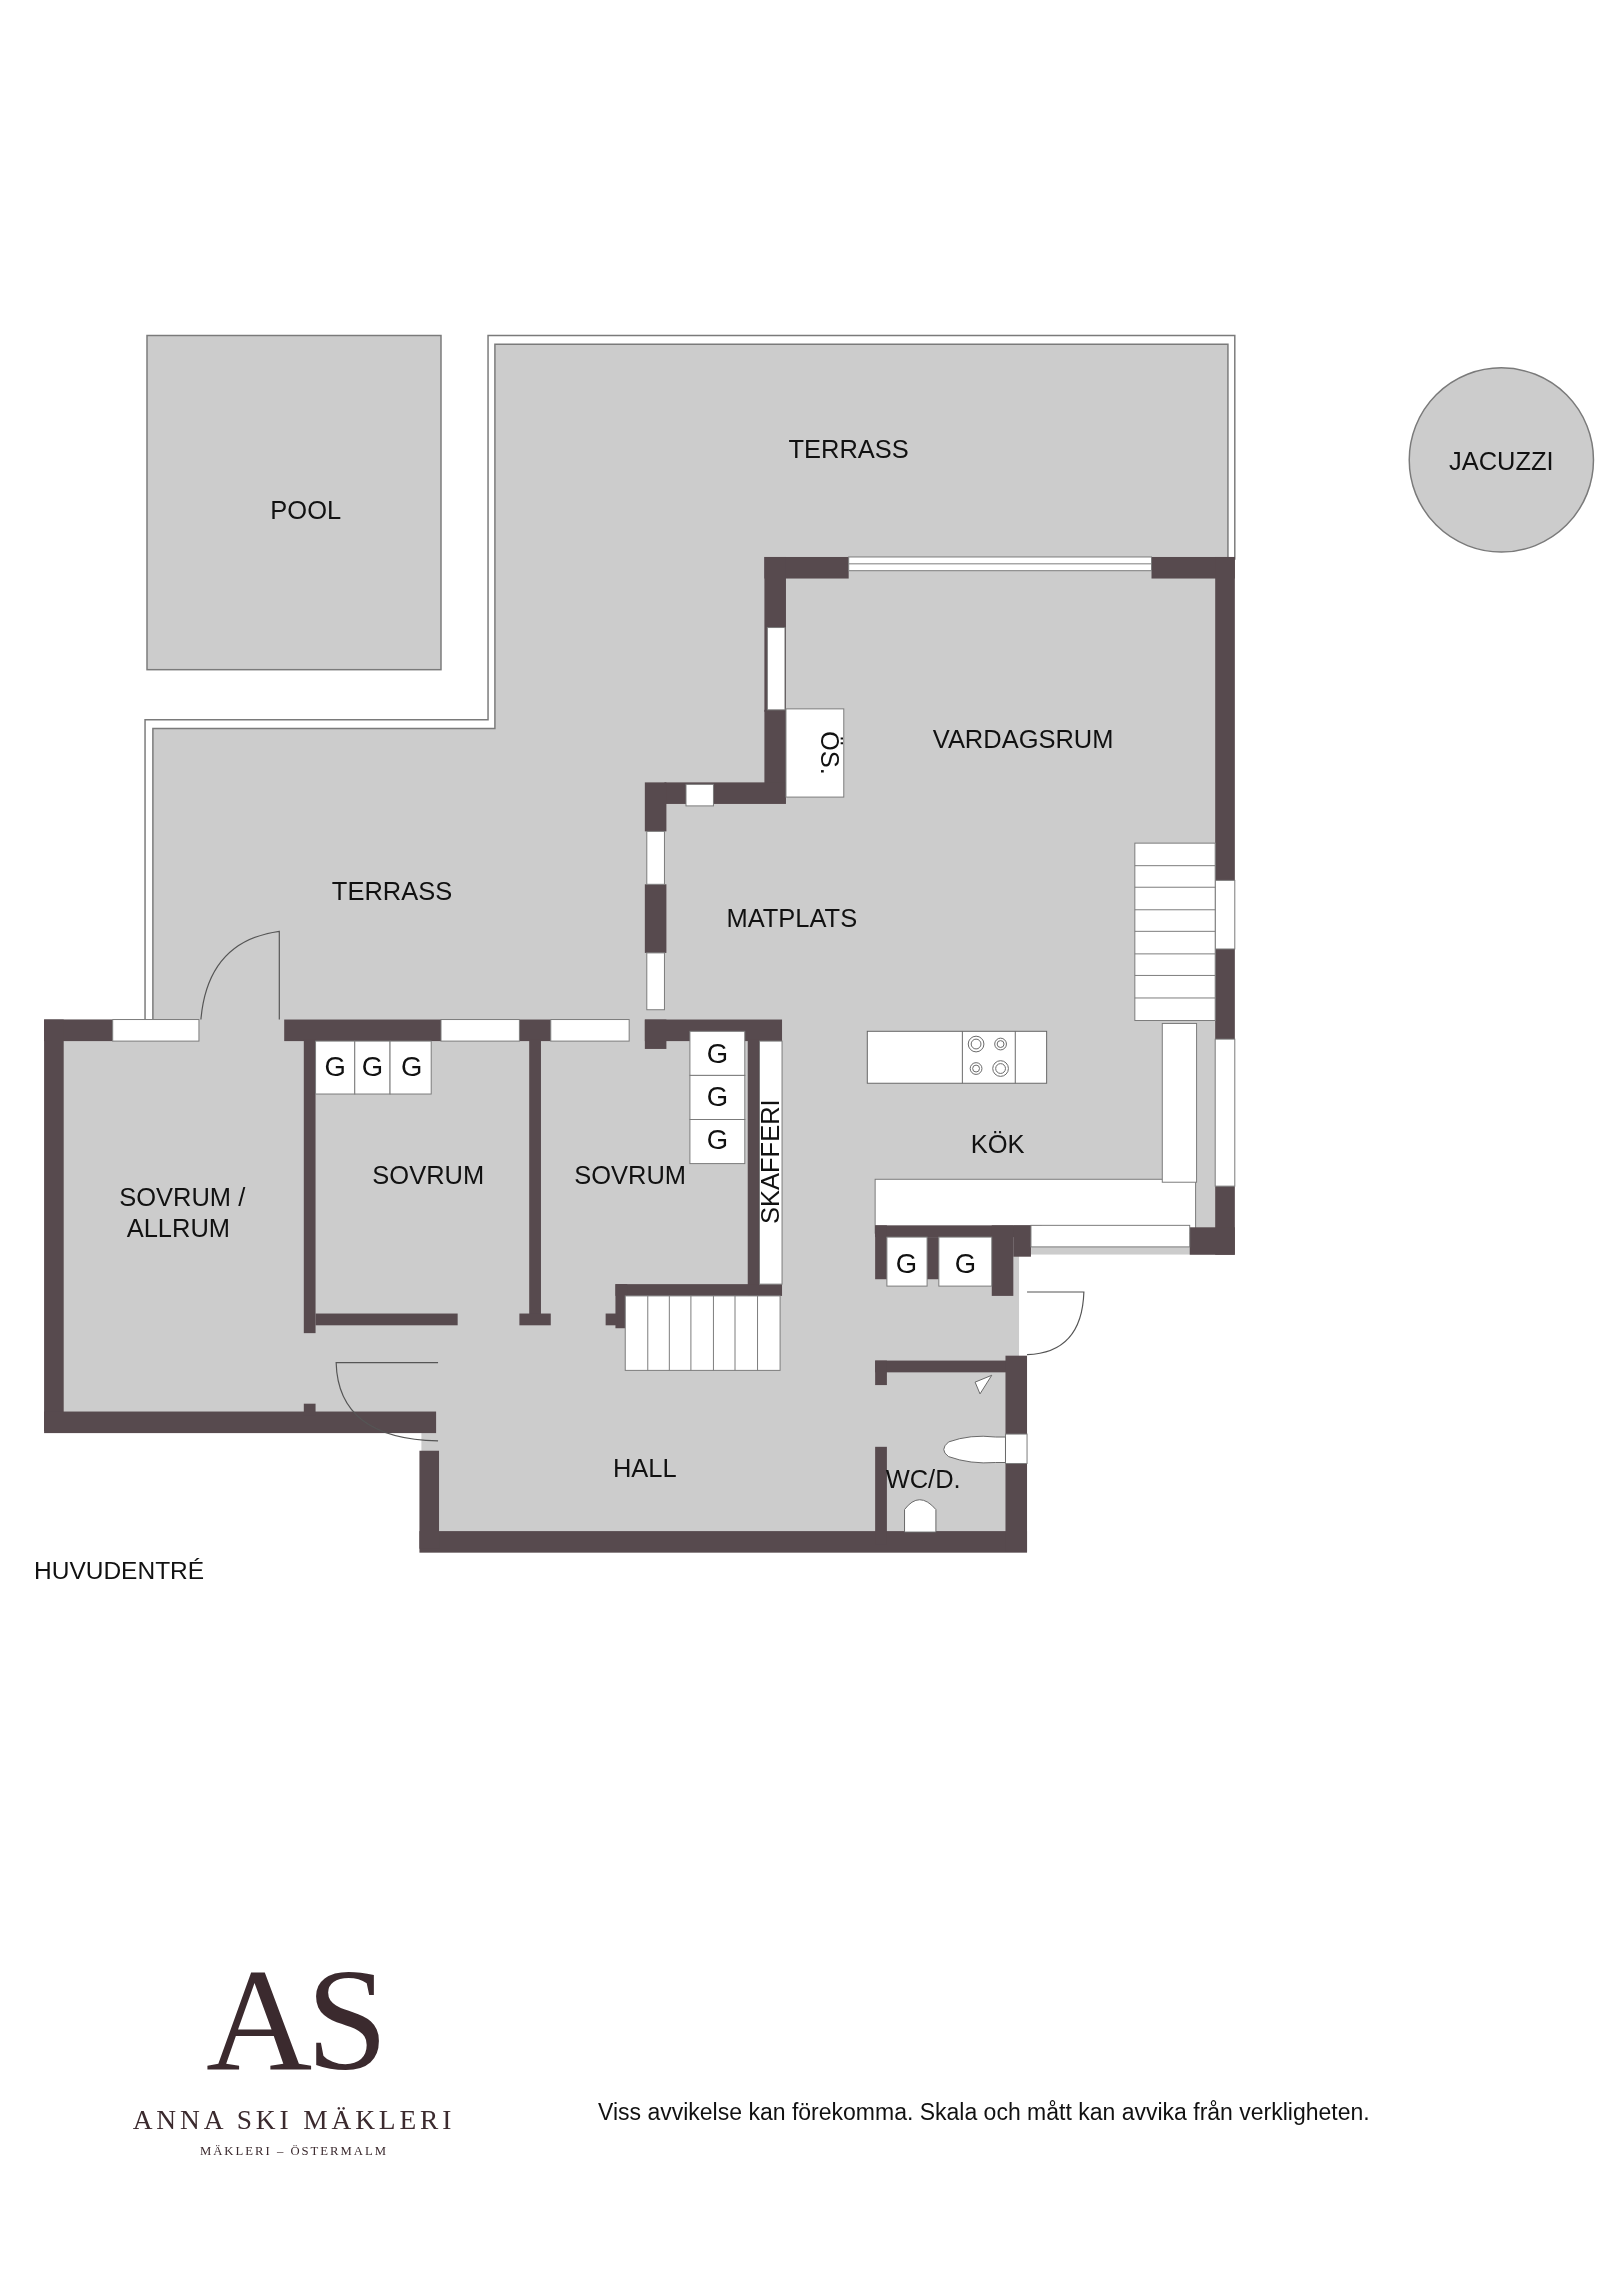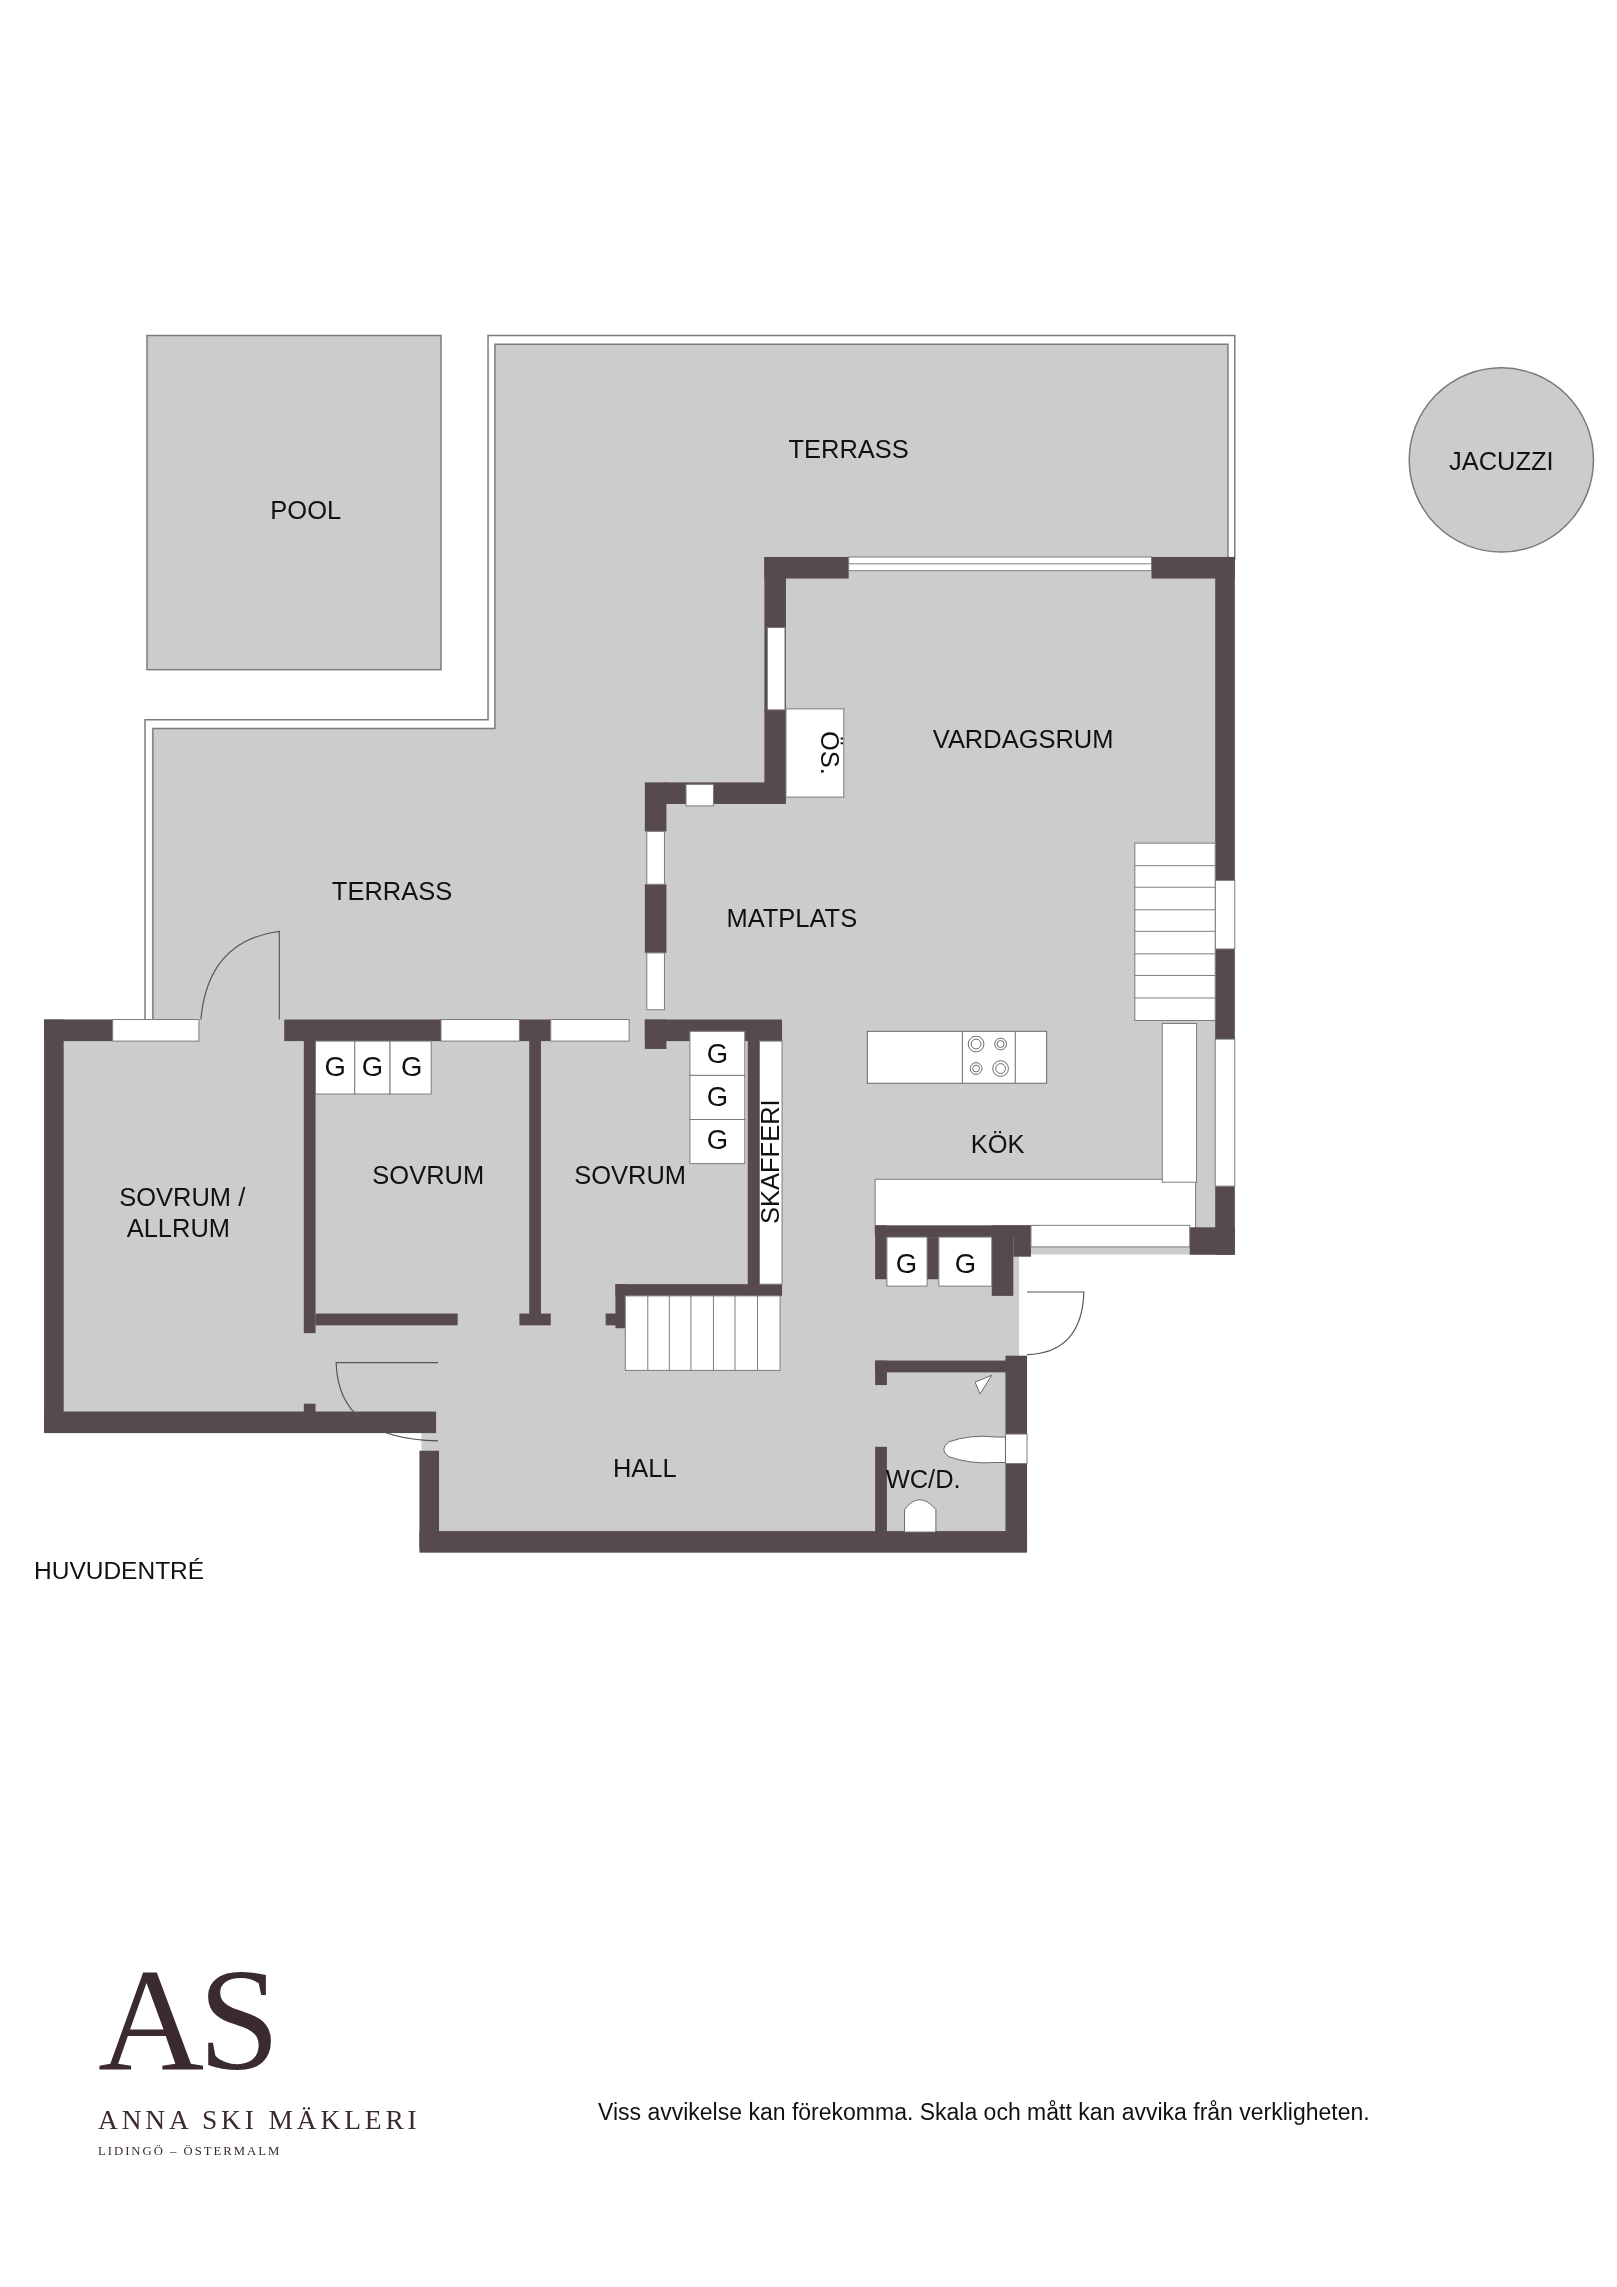--- a/index.html
+++ b/index.html
@@ -1,20 +1,20 @@
 <!DOCTYPE html>
 <html><head>
 <meta charset="utf-8">
 <style>
   html, body { margin:0; padding:0; background:#ffffff; }
   body { width:1617px; height:2288px; position:relative; overflow:hidden; font-family:"Liberation Sans", sans-serif; }
   #plan { position:absolute; left:0; top:0; width:1617px; height:2288px; }
   .lbl { font-family:"Liberation Sans", sans-serif; font-size:26px; fill:#111111; }
   .g { font-family:"Liberation Sans", sans-serif; font-size:28px; fill:#111111; }
-  .logo-wrap { position:absolute; left:98px; top:1946px; width:392px; color:#3b2a2e; }
+  .logo-wrap { position:absolute; left:98px; top:1946px; width:392px; text-align:center; color:#3b2a2e; }
   .logo-mono { font-family:"Liberation Serif", serif; font-size:147px; line-height:147px; letter-spacing:-5.9px; font-weight:normal; }
   .logo-name { font-family:"Liberation Serif", serif; font-size:27.4px; letter-spacing:3.9px; margin-top:12px; }
   .logo-sub { font-family:"Liberation Serif", serif; font-size:12.7px; letter-spacing:2px; margin-top:7.8px; }
   .disclaimer { position:absolute; left:598px; top:2099px; font-family:"Liberation Sans", sans-serif; font-size:23px; color:#111; }
   .entrance { position:absolute; left:34px; top:1557px; font-family:"Liberation Sans", sans-serif; font-size:24.5px; color:#111; }
 </style>
 </head>
 <body>
 
 <svg id="plan" viewBox="0 0 1650 2334" xmlns="http://www.w3.org/2000/svg">
@@ -204,17 +204,17 @@
     <text class="lbl" x="658" y="1507" text-anchor="middle">HALL</text>
     <text class="lbl" x="942" y="1518" text-anchor="middle">WC/D.</text>
   </g>
 </svg>
 
 <div class="entrance">HUVUDENTRÉ</div>
 
 <div class="logo-wrap">
   <div class="logo-mono">AS</div>
   <div class="logo-name">ANNA SKI MÄKLERI</div>
-  <div class="logo-sub">LIDINGÖ – ÖSTERMALM</div>
+  <div class="logo-sub">MÄKLERI – ÖSTERMALM</div>
 </div>
 
 <div class="disclaimer">Viss avvikelse kan förekomma. Skala och mått kan avvika från verkligheten.</div>
 
 
 </body></html>

